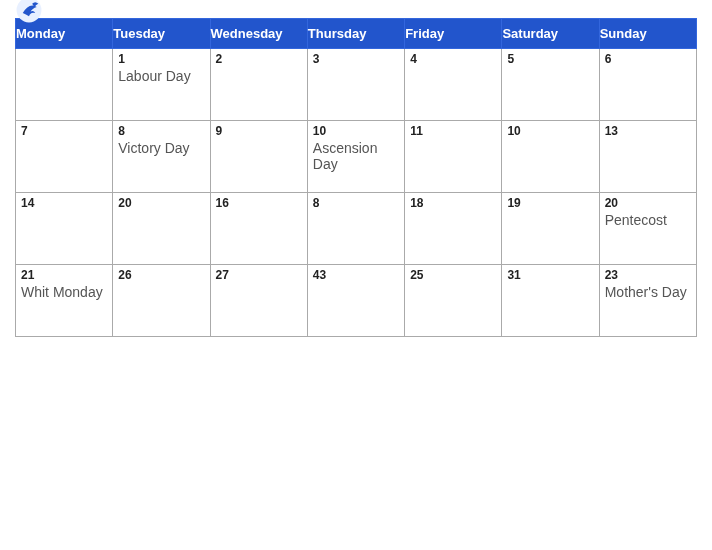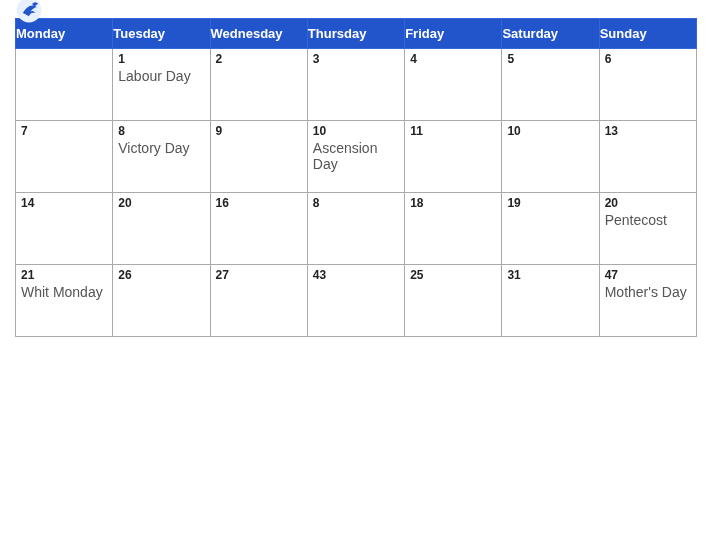--- a/index.html
+++ b/index.html
@@ -208,19 +208,19 @@
           <td>
             <span class="day-num">43</span>
           </td>
           <td>
             <span class="day-num">25</span>
           </td>
           <td>
             <span class="day-num">31</span>
           </td>
           <td>
-            <span class="day-num">47</span>
+            <span class="day-num">23</span>
             <span class="holiday">Mother's Day</span>
           </td>
         </tr>
       </tbody>
   </table>
 </div>
 
 </body></html>

